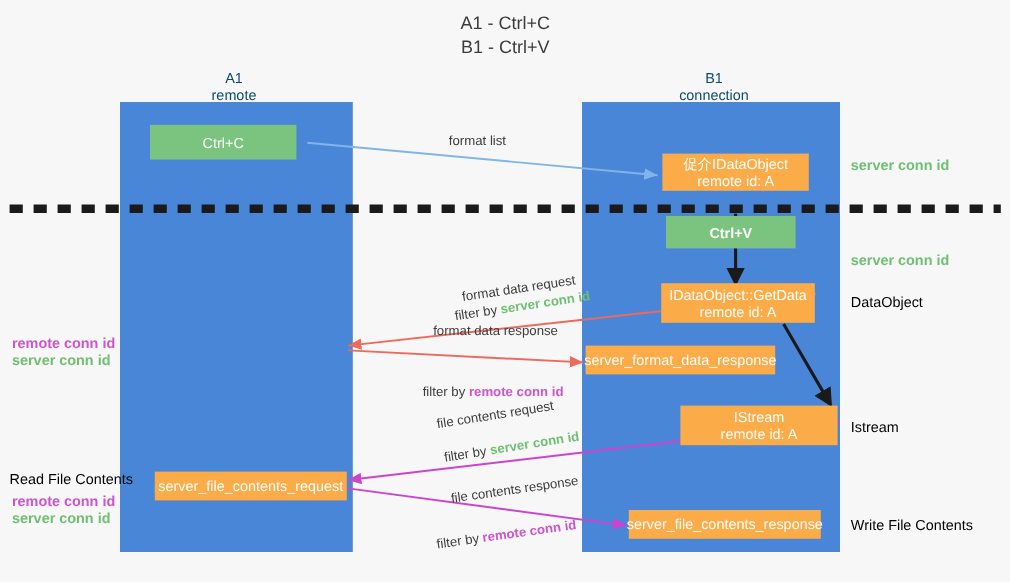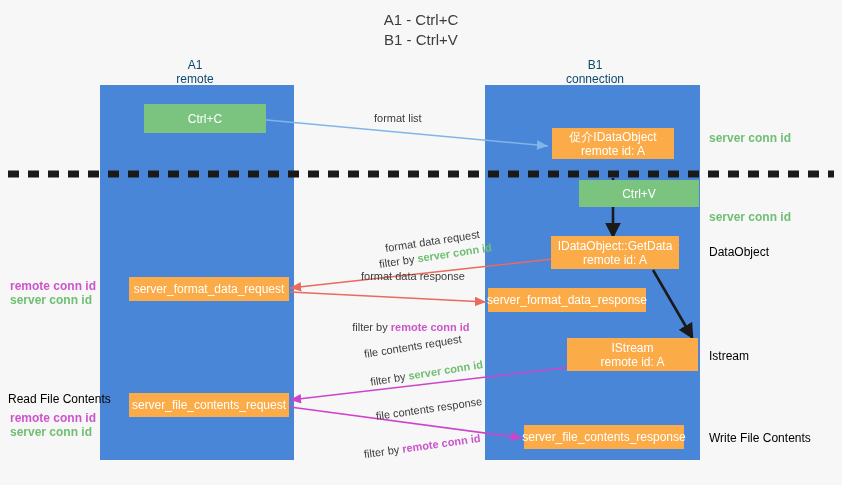--- a/index.html
+++ b/index.html
@@ -99,34 +99,33 @@
 
     <line x1="680" y1="245" x2="290" y2="288" stroke="#ea6a5e" stroke-width="1.6" marker-end="url(#ar-red)"></line>
 
     <line x1="290" y1="292" x2="486" y2="302" stroke="#ea6a5e" stroke-width="1.6" marker-end="url(#ar-red)"></line>
 
     <line x1="700" y1="352" x2="290" y2="400" stroke="#cc44cc" stroke-width="1.6" marker-end="url(#ar-mag)"></line>
 
     <line x1="290" y1="407" x2="522" y2="438" stroke="#cc44cc" stroke-width="1.6" marker-end="url(#ar-mag)"></line>
   </svg>
 
-  <div class="node green" style="left:144px;top:104px;width:122px;height:29px;">Ctrl+C</div>
+  <div class="node green" style="left:125px;top:104px;width:122px;height:29px;">Ctrl+C</div>
 
   <div class="node orange" style="left:552px;top:128px;width:122px;height:31px;">促介IDataObject
 remote id: A</div>
 
-  <div class="node green" style="left:579px;top:180px;width:120px;height:27px;">Ctrl+V</div>
+  <div class="node green" style="left:555px;top:180px;width:108px;height:27px;font-weight:bold;">Ctrl+V</div>
 
   <div class="node orange" style="left:551px;top:236px;width:128px;height:33px;">IDataObject::GetData
 remote id: A</div>
 
   <div class="node orange" style="left:567px;top:338px;width:131px;height:33px;">IStream
 remote id: A</div>
 
-  <div class="node orange" style="left:129px;top:277px;width:160px;height:24px;">server_format_data_request</div>
 
   <div class="node orange" style="left:129px;top:393px;width:160px;height:24px;">server_file_contents_request</div>
 
   <div class="node orange" style="left:488px;top:288px;width:158px;height:24px;">server_format_data_response</div>
 
   <div class="node orange" style="left:524px;top:425px;width:160px;height:24px;">server_file_contents_response</div>
 
   <div class="edge-label" style="left:374px;top:111px;">format list</div>
 
   <div class="edge-label rot-a" style="left:370px;top:229px;">

